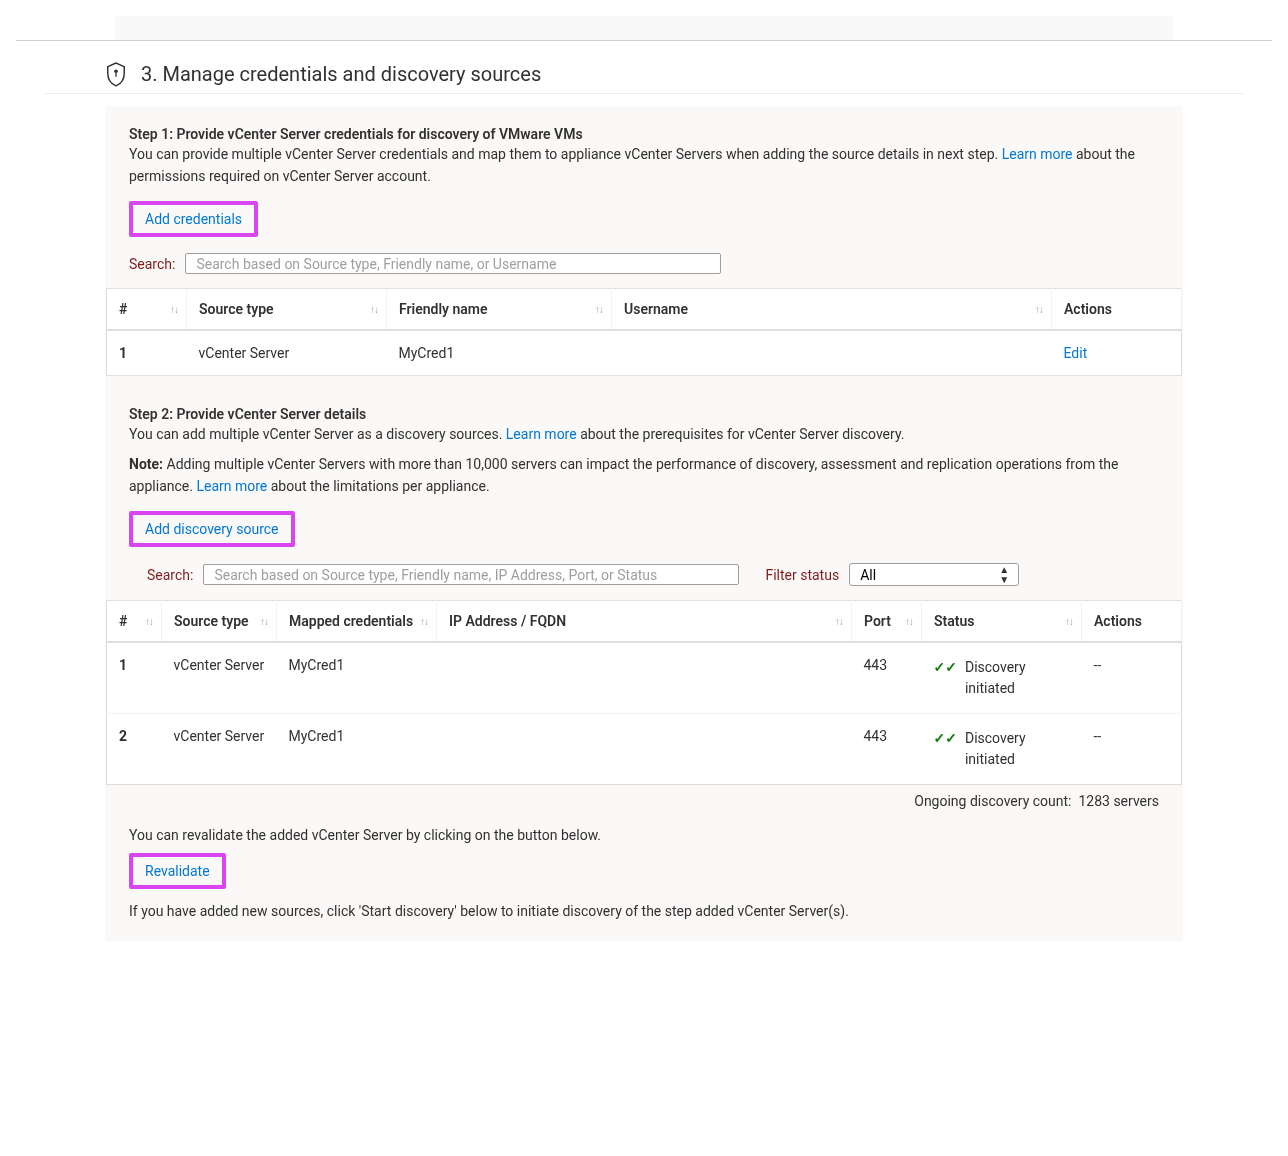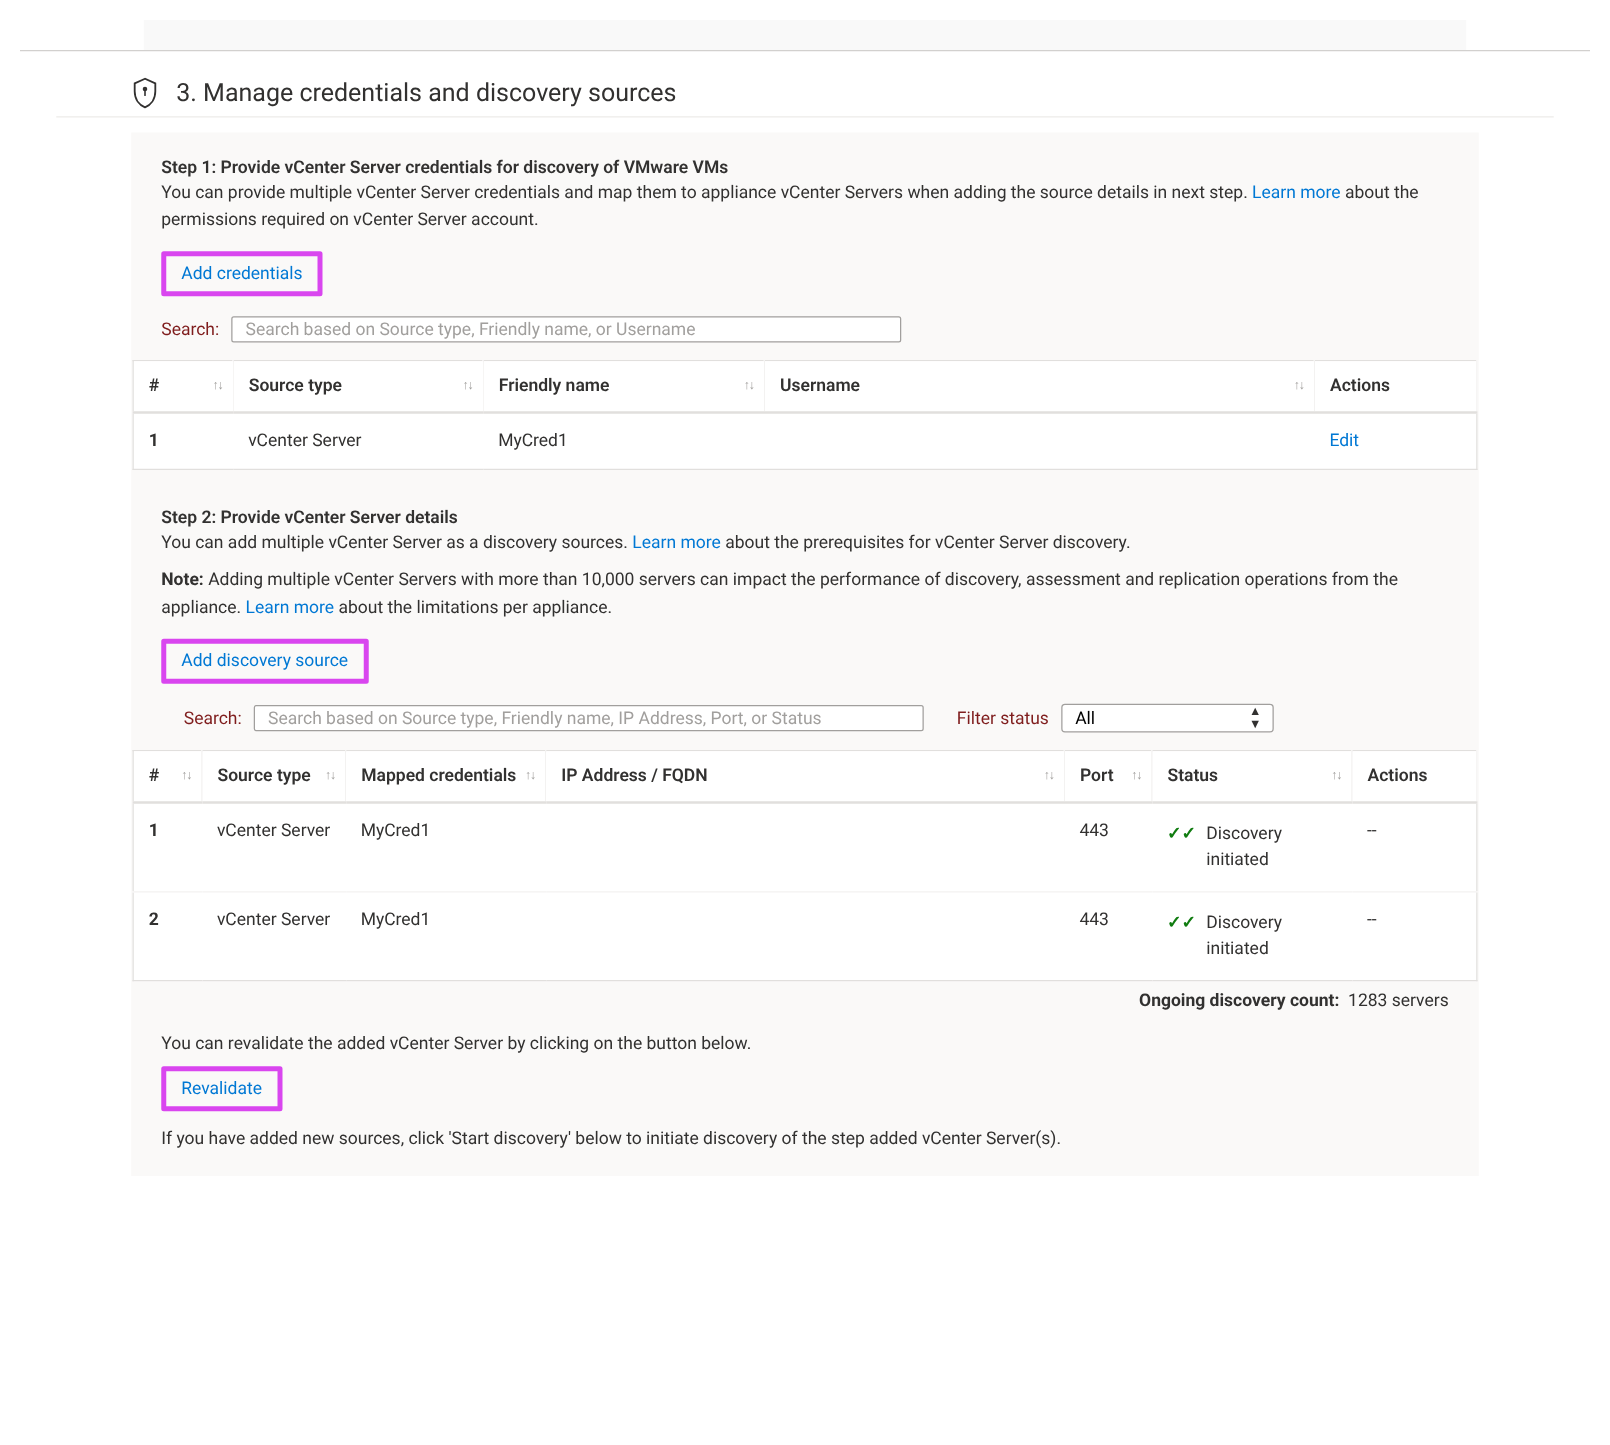--- a/index.html
+++ b/index.html
@@ -140,21 +140,21 @@
   }
   .data-table tbody tr:last-child td { border-bottom: none; }
   .edit-link { color: #0078d4; cursor: pointer; }
   .status-cell { display: flex; align-items: flex-start; gap: 8px; line-height: 1.5; }
   .check-icon { color: #107c10; font-weight: 600; font-size: 14px; flex-shrink: 0; }
   .ongoing-row {
     text-align: right;
     padding: 8px 24px 0 24px;
     font-size: 14px;
   }
-  .ongoing-row .lbl { font-weight: 700; }
+  .ongoing-row .lbl { font-weight: 400; }
   .revalidate-note { padding: 18px 24px 0 24px; font-size: 14px; }
   .final-note { padding: 14px 24px 0 24px; font-size: 14px; }
   .step2-spacer { height: 30px; }
 </style>
 </head>
 <body>
 
 <div class="gray-strip"></div>
 <div class="rule-wide"></div>
 

